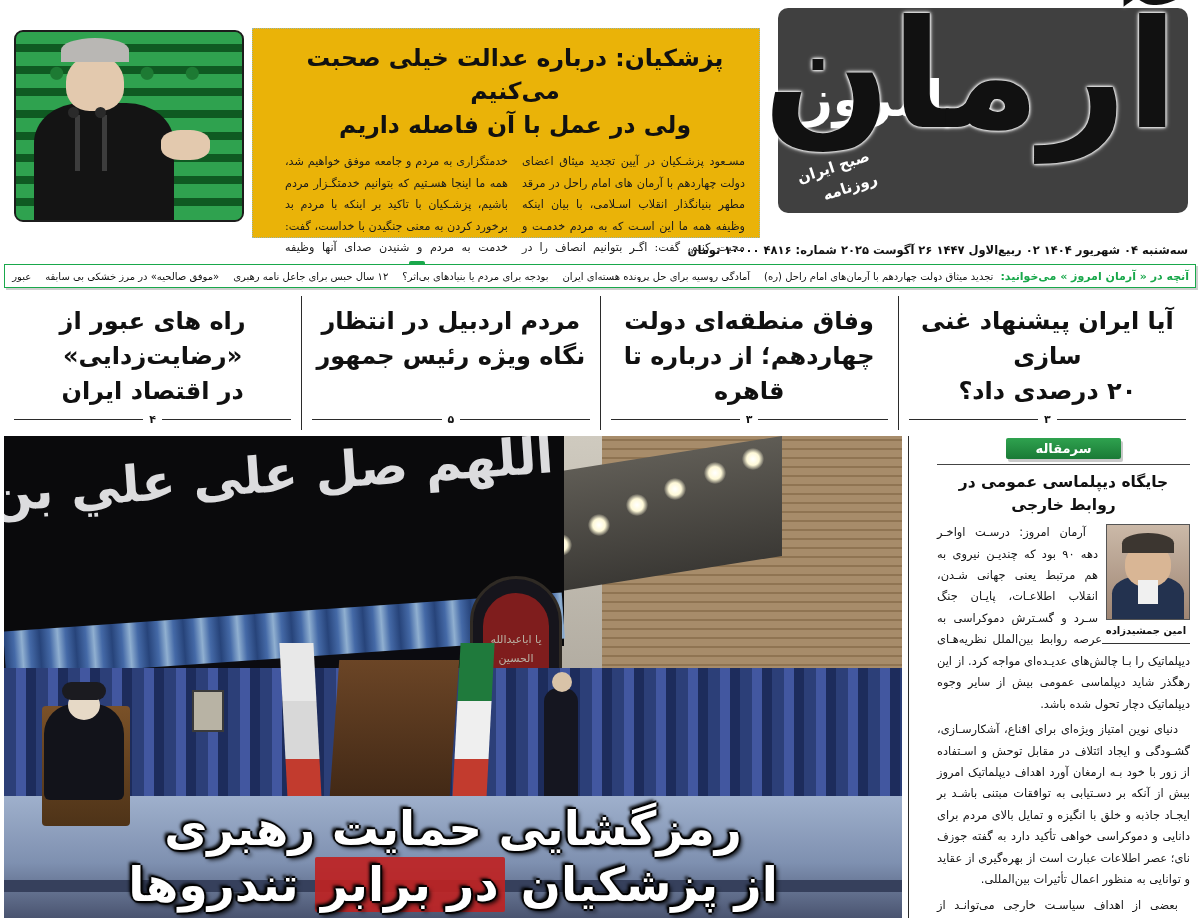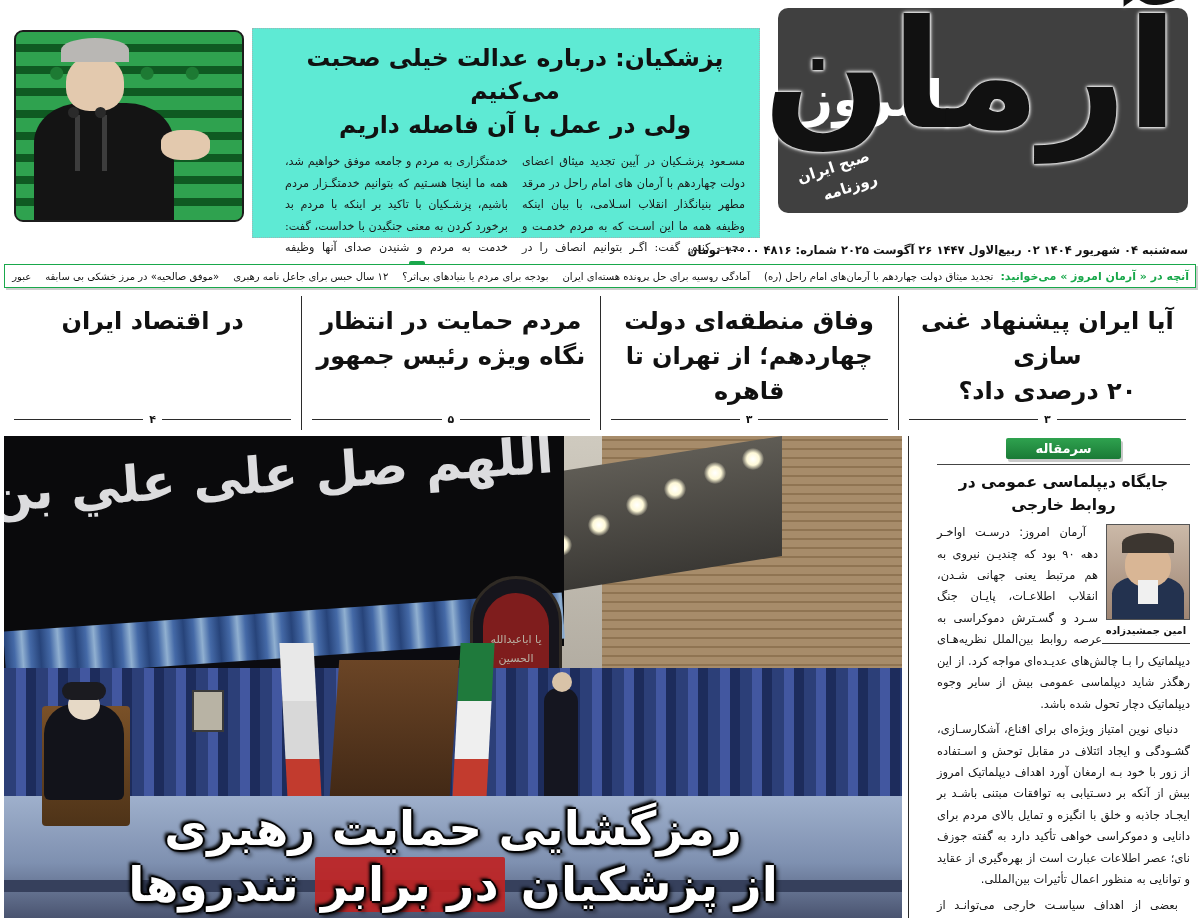--- a/index.html
+++ b/index.html
@@ -63,21 +63,21 @@
     width: 420px; text-align: center;
     font-size: 11.5px; font-weight: 700; color: #111;
     letter-spacing: 0px; white-space: nowrap;
     direction: rtl;
   }
 
   
   .lead {
     position: absolute; top: 28px; right: 440px;
     width: 508px; height: 210px;
-    background: #5eead4;
+    background: #eab308;
     border: 1px dotted #9ab6b6;
     padding: 10px 14px 6px 32px;
   }
   .lead-title {
     font-size: 23.5px; font-weight: 700; color: #111;
     line-height: 1.42; text-align: center;
     padding: 3px 4px 9px 4px;
   }
   .lead-body {
     display: flex; flex-direction: row; gap: 14px;
@@ -406,43 +406,44 @@
       <div class="hcol-foot">
         <div class="ln"></div>
         <div class="pg">۳</div>
         <div class="ln"></div>
       </div>
     </div>
 
     <div class="hcol">
       <div class="hcol-title">
         <div>وفاق منطقه‌ای دولت</div>
-        <div>چهاردهم؛ از تهران تا قاهره</div>
+        <div>چهاردهم؛ از درباره تا قاهره</div>
       </div>
       <div class="hcol-foot">
         <div class="ln"></div>
         <div class="pg">۳</div>
         <div class="ln"></div>
       </div>
     </div>
 
     <div class="hcol">
       <div class="hcol-title">
-        <div>مردم حمایت در انتظار</div>
+        <div>مردم اردبیل در انتظار</div>
         <div>نگاه ویژه رئیس جمهور</div>
       </div>
       <div class="hcol-foot">
         <div class="ln"></div>
         <div class="pg">۵</div>
         <div class="ln"></div>
       </div>
     </div>
 
     <div class="hcol">
       <div class="hcol-title">
+        <div>راه های عبور از «رضایت‌زدایی»</div>
         <div>در اقتصاد ایران</div>
       </div>
       <div class="hcol-foot">
         <div class="ln"></div>
         <div class="pg">۴</div>
         <div class="ln"></div>
       </div>
     </div>
   </div>
 

